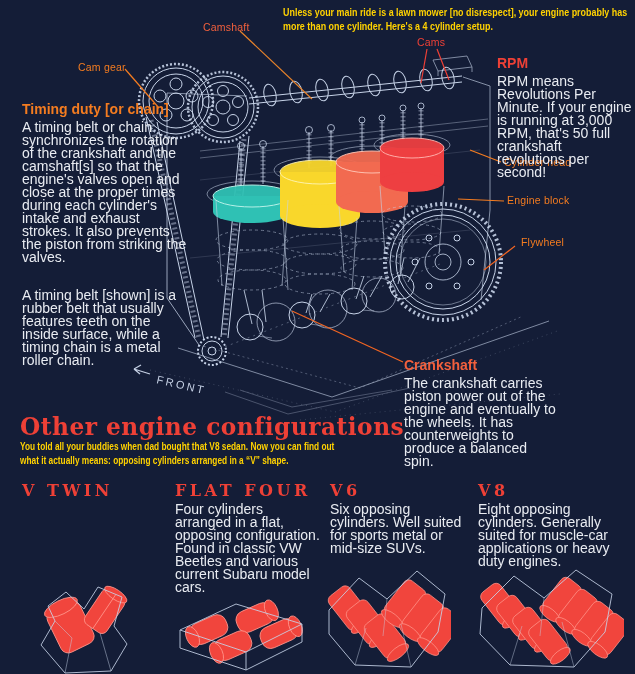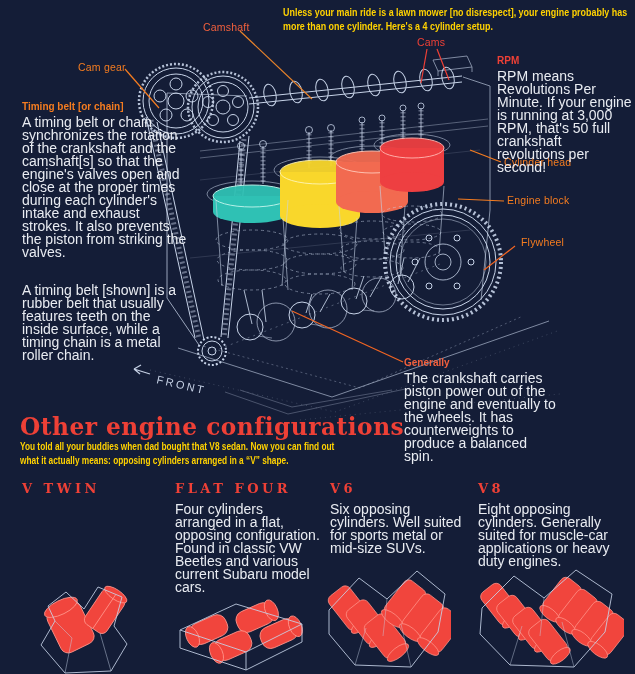--- a/index.html
+++ b/index.html
@@ -4,26 +4,26 @@
 <style>
   html,body{margin:0;padding:0;background:#0d1426;}
   .stage{position:relative;width:635px;height:674px;background:#141d37;overflow:hidden;
          font-family:"Liberation Sans",sans-serif;-webkit-font-smoothing:antialiased;}
   .abs{position:absolute;}
   .intro{left:283px;top:5px;color:#ffd200;font-weight:bold;font-size:10.5px;line-height:14px;
          transform:scaleX(.85);transform-origin:left top;white-space:nowrap;}
   .lbl{font-weight:normal;font-size:10.5px;white-space:nowrap;letter-spacing:.2px;}
   .orange{color:#f47c20;} .orangered{color:#f2603d;} .red{color:#ee4036;}
   .para{color:#e9ecf2;font-size:14px;line-height:13px;}
-  .blk-title{font-weight:bold;font-size:10px;margin:0 0 4px 0;white-space:nowrap;}
+  .blk-title{font-weight:bold;font-size:14px;margin:0 0 4px 0;white-space:nowrap;}
   .big-title{left:20px;top:412px;color:#ee4036;font-family:"DejaVu Serif",serif;font-weight:bold;
              font-size:24px;letter-spacing:.5px;transform:scaleX(.97);transform-origin:left top;white-space:nowrap;}
   .subtitle{left:20px;top:440px;color:#ffd200;font-weight:bold;font-size:10px;line-height:13.5px;
             transform:scaleX(.83);transform-origin:left top;white-space:nowrap;}
-  .col-h{color:#ee4036;font-family:"DejaVu Serif",serif;font-weight:bold;font-size:13px;
+  .col-h{color:#ee4036;font-family:"DejaVu Serif",serif;font-weight:bold;font-size:16px;
          letter-spacing:3.5px;white-space:nowrap;}
   svg{display:block;}
   .wire{stroke:#c7d3e8;fill:none;}
 </style>
 </head>
 <body>
 
 <div class="stage">
 
   <svg class="abs" style="left:0;top:0" width="635" height="674" viewBox="0 0 635 674">
@@ -197,32 +197,32 @@
   </div>
 
   <div class="abs lbl orangered" style="left:203px;top:21px">Camshaft</div>
   <div class="abs lbl orange" style="left:78px;top:61px">Cam gear</div>
   <div class="abs lbl red" style="left:417px;top:36px">Cams</div>
   <div class="abs lbl orange" style="left:504px;top:156px">Cylinder head</div>
   <div class="abs lbl orange" style="left:507px;top:194px">Engine block</div>
   <div class="abs lbl orange" style="left:521px;top:236px">Flywheel</div>
 
   <div class="abs" style="left:22px;top:101px;width:168px">
-    <div class="blk-title orange">Timing belt [or chain]</div>
+    <div class="blk-title orange">Timing duty [or chain]</div>
     <div class="para">A timing belt or chain synchronizes the rotation of the crankshaft and the camshaft[s] so that the engine's valves open and close at the proper times during each cylinder's intake and exhaust strokes. It also prevents the piston from striking the valves.</div>
     <div class="para" style="margin-top:25px">A timing belt [shown] is a rubber belt that usually features teeth on the inside surface, while a timing chain is a metal roller chain.</div>
   </div>
 
   <div class="abs" style="left:497px;top:55px;width:136px">
     <div class="blk-title red">RPM</div>
     <div class="para">RPM means Revolutions Per Minute. If your engine is running at 3,000 RPM, that's 50 full crankshaft revolutions per second!</div>
   </div>
 
   <div class="abs" style="left:404px;top:357px;width:155px">
-    <div class="blk-title orangered">Generally</div>
+    <div class="blk-title orangered">Crankshaft</div>
     <div class="para">The crankshaft carries piston power out of the engine and eventually to the wheels. It has counterweights to produce a balanced spin.</div>
   </div>
 
   <div class="abs big-title">Other engine configurations</div>
   <div class="abs subtitle">
     <div>You told all your buddies when dad bought that V8 sedan. Now you can find out</div>
     <div>what it actually means: opposing cylinders arranged in a “V” shape.</div>
   </div>
 
   <div class="abs col-h" style="left:22px;top:481px">V TWIN</div>

